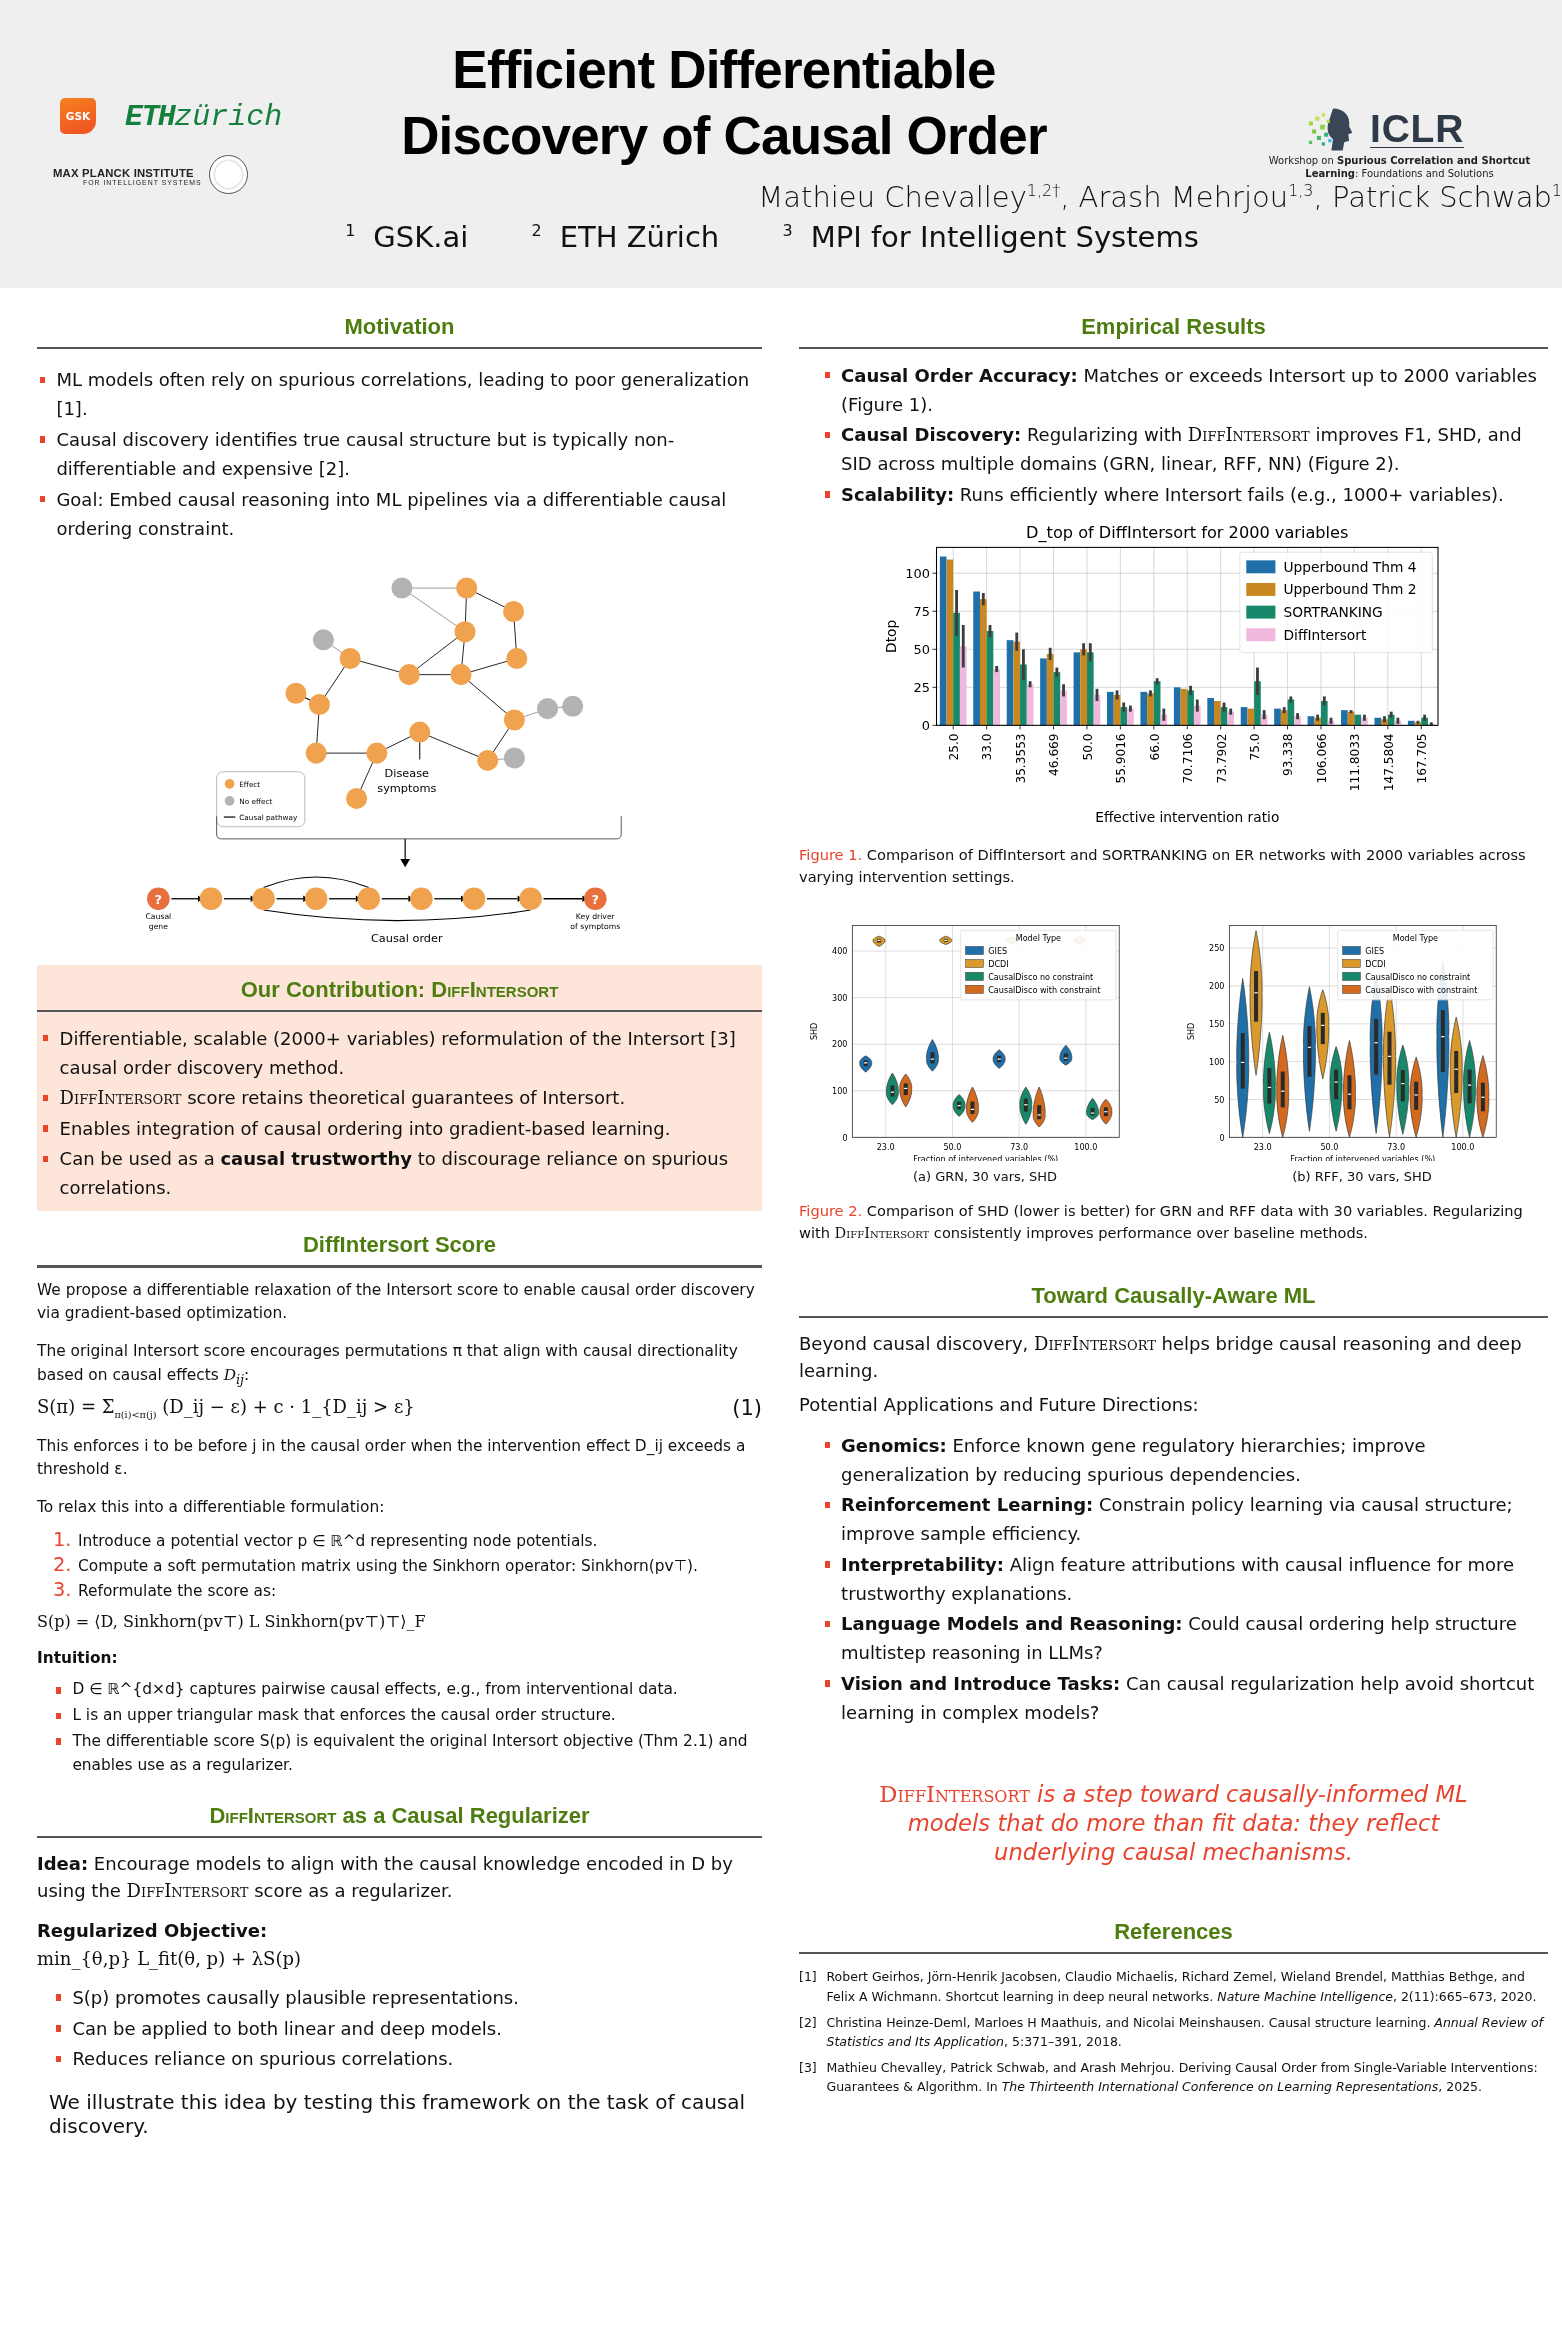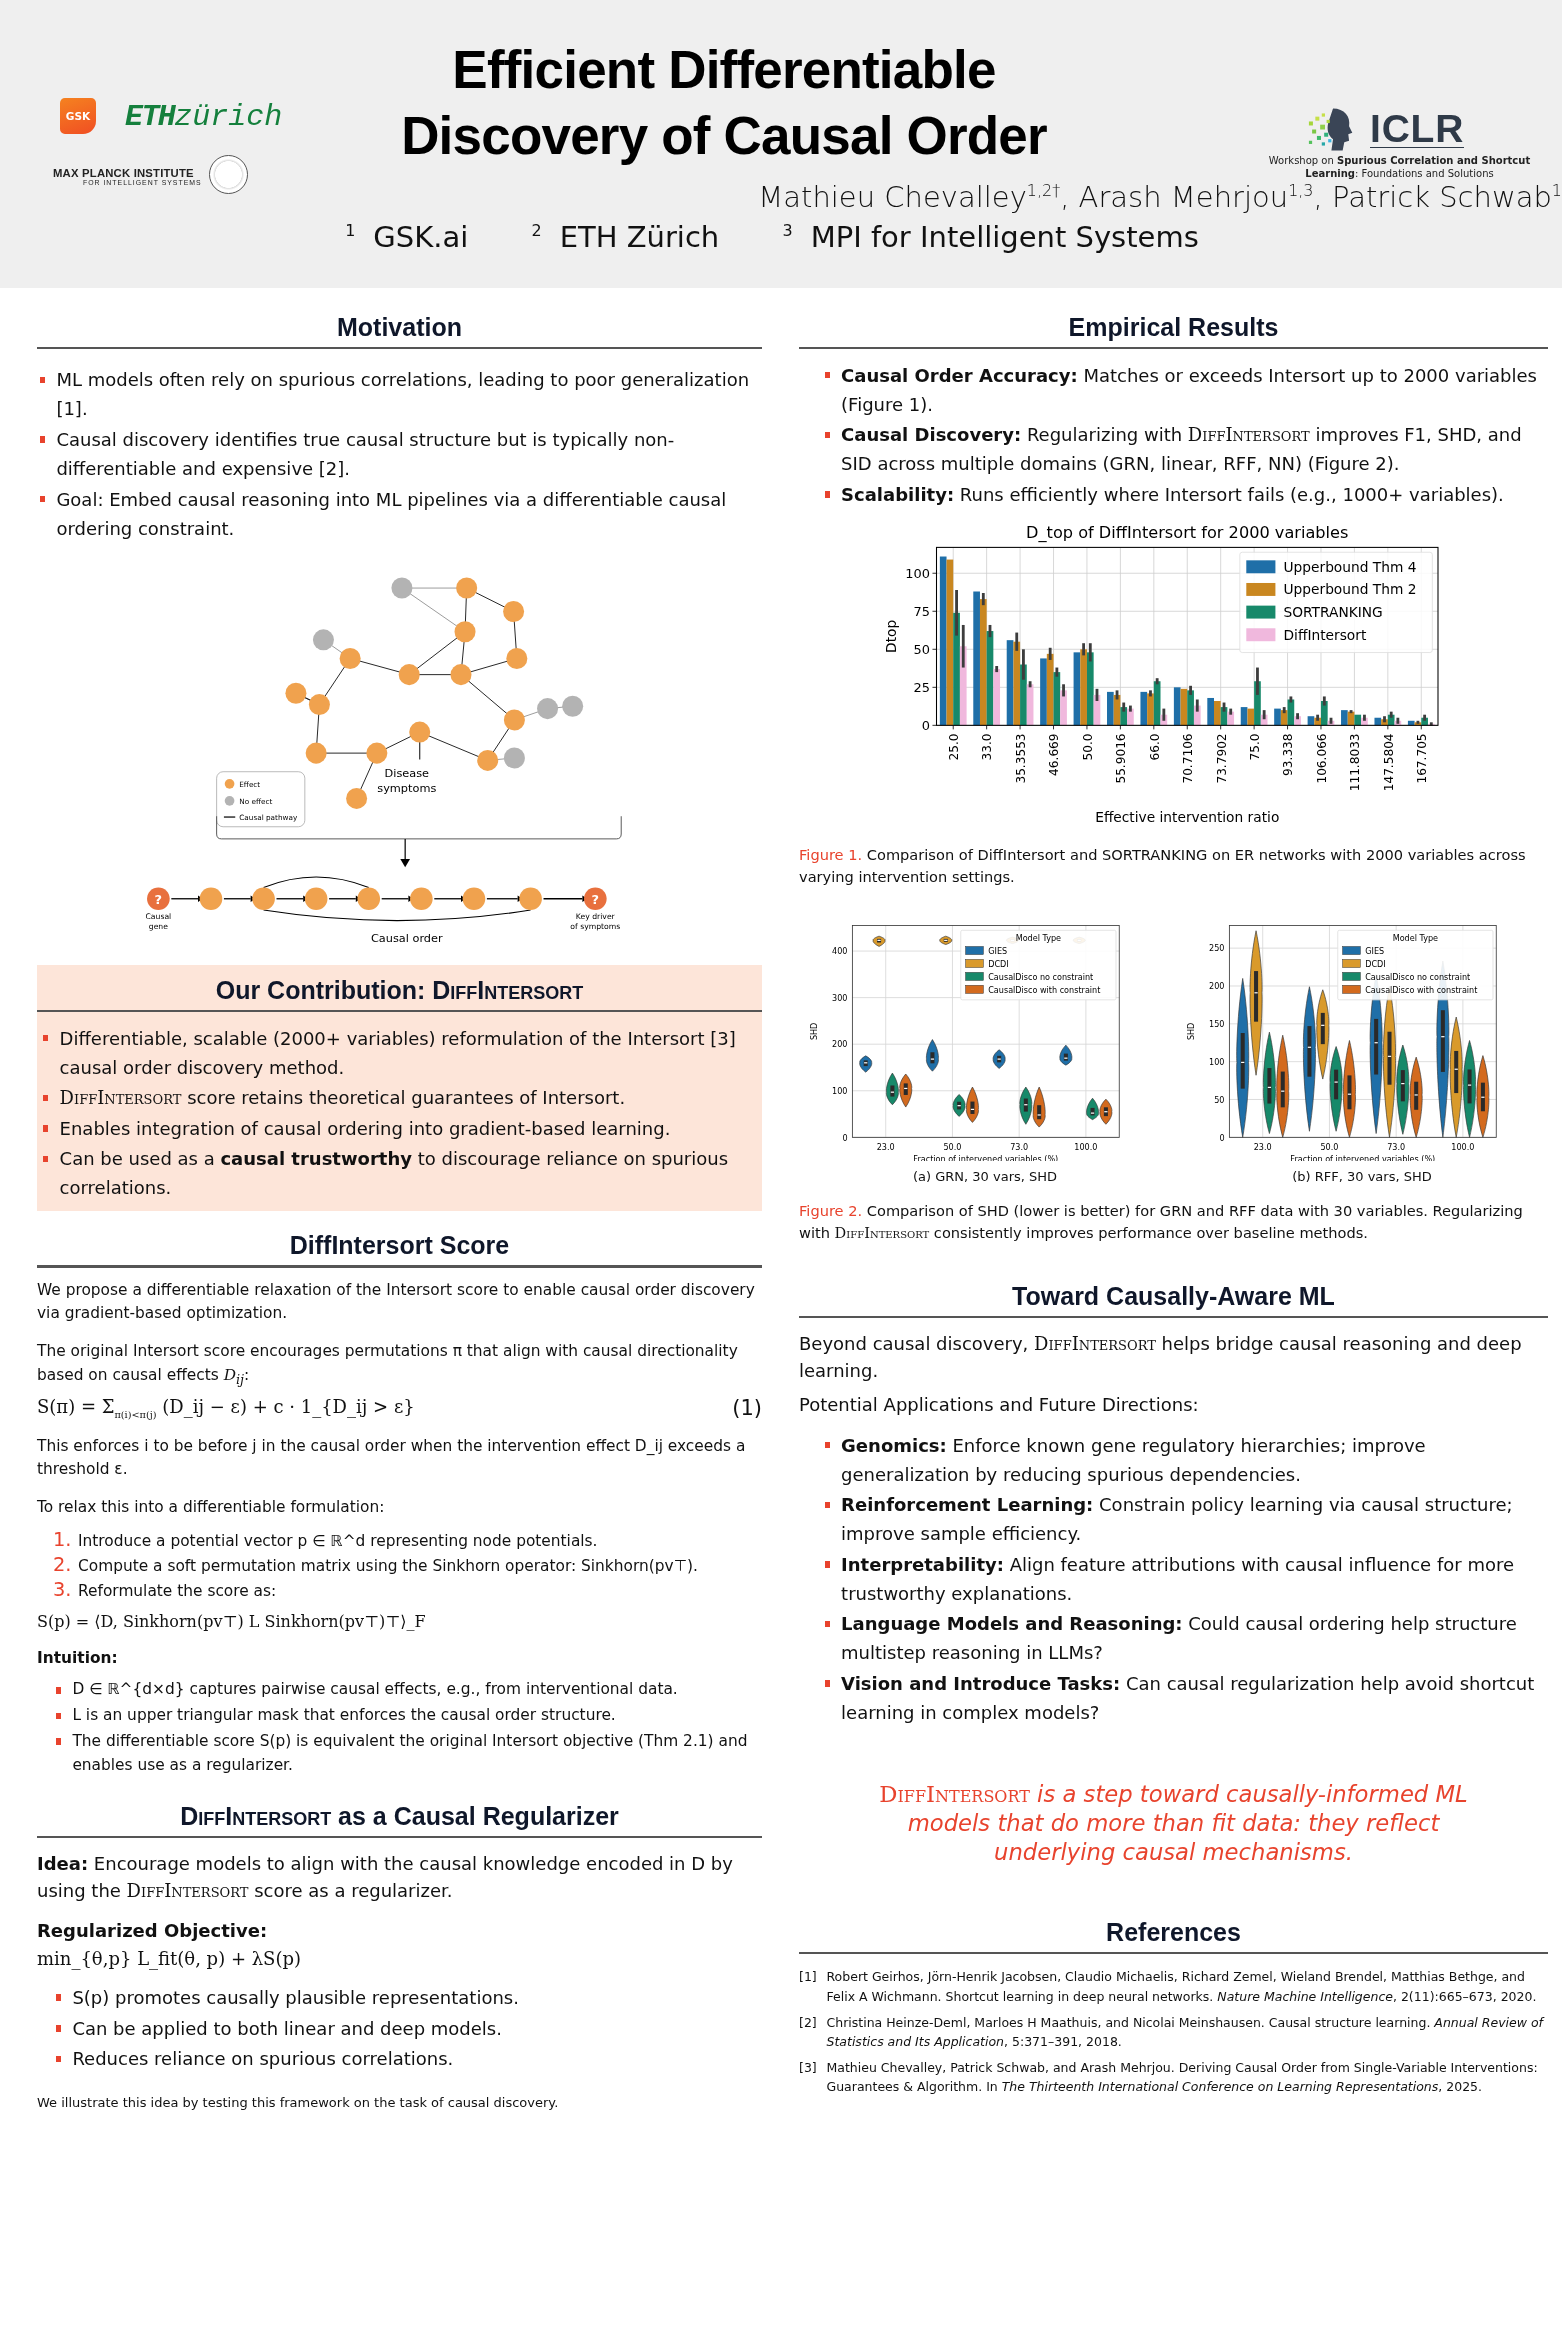--- a/index.html
+++ b/index.html
@@ -22,21 +22,21 @@
   .logo-mpi .a { font-weight: bold; font-size: 11.3px; color: #222; letter-spacing: 0.2px; }
   .logo-mpi .b { font-size: 6.9px; color: #222; letter-spacing: 1px; margin-left: 30px; }
   .mpi-seal { position: absolute; left: 209px; top: 155px; width: 39px; height: 39px; border-radius: 50%; border: 1.6px solid #555; background: radial-gradient(circle, #fff 50%, #ddd 52%, #fff 60%); }
   .iclr-mark { position: absolute; left: 1304px; top: 107px; width: 50px; height: 45px; }
   .iclr-text { position: absolute; left: 1370px; top: 111px; font: bold 39px "Liberation Sans", sans-serif; color: #2f3a48; letter-spacing: 0.8px; border-bottom: 1.6px solid #2f3a48; line-height: 36px; }
   .iclr-sub { position: absolute; left: 1262px; top: 154px; width: 275px; text-align: center; font-size: 10px; color: #222; line-height: 13px; }
 
   .col { position: absolute; top: 307px; }
   .col.left { left: 37px; width: 725px; }
   .col.right { left: 799px; width: 749px; }
-  .sec-title { text-align: center; font-family: "Liberation Sans", sans-serif; font-weight: bold; font-size: 25px; color: #0f172a; height: 40px; line-height: 40px; }
+  .sec-title { text-align: center; font-family: "Liberation Sans", sans-serif; font-weight: bold; font-size: 22px; color: #4d7c0f; height: 40px; line-height: 40px; }
   .sc { font-variant: small-caps; }
   .rule { height: 2.4px; background: #555; margin-bottom: 11.3px; }
   .bullets { list-style: none; }
   .bullets li { position: relative; padding-left: 19.4px; font-size: 18px; line-height: 29px; margin-bottom: 1.6px; color: #111; }
   .bullets li::before { content: ""; position: absolute; left: 3.2px; top: 11.3px; width: 4.9px; height: 6.5px; background: #e8432d; }
   .bullets.small li { font-size: 15.4px; line-height: 24px; }
   .bullets.small li::before { top: 9.7px; }
   .math { font-family: "DejaVu Serif", serif; }
   .it { font-style: italic; }
   .p { font-size: 15.4px; line-height: 23.5px; margin: 0 0 14.6px 0; }
@@ -253,21 +253,21 @@
     <div class="sec-title"><span class="sc">DiffIntersort</span><span> as a Causal Regularizer</span></div>
     <div class="rule"></div>
     <p class="p" style="font-size:18px;line-height:27.5px;"><b>Idea:</b><span> Encourage models to align with the causal knowledge encoded in D by using the </span><span class="sc math">DiffIntersort</span><span> score as a regularizer.</span></p>
     <p class="p" style="font-weight:bold;font-size:18px;margin-bottom:4.9px;">Regularized Objective:</p>
     <div class="eq" style="font-size:18px;">min_{θ,p} L_fit(θ, p) + λS(p)</div>
     <ul class="bullets" style="margin-left:16px;">
       <li>S(p) promotes causally plausible representations.</li>
       <li>Can be applied to both linear and deep models.</li>
       <li>Reduces reliance on spurious correlations.</li>
     </ul>
-    <p class="p" style="font-size:13px;margin-top:18px;">We illustrate this idea by testing this framework on the task of causal discovery.</p>
+    <p class="p" style="font-size:20px;margin-top:18px;margin-left:12px;">We illustrate this idea by testing this framework on the task of causal discovery.</p>
   </section>
 </div>
 
 <div class="col right">
   <section>
     <div class="sec-title">Empirical Results</div>
     <div class="rule"></div>
     <ul class="bullets" style="margin-top:11.3px;margin-left:22.7px;">
       <li><b>Causal Order Accuracy:</b><span> Matches or exceeds Intersort up to 2000 variables (Figure 1).</span></li>
       <li><b>Causal Discovery:</b><span> Regularizing with </span><span class="sc math">DiffIntersort</span><span> improves F1, SHD, and SID across multiple domains (GRN, linear, RFF, NN) (Figure 2).</span></li>

